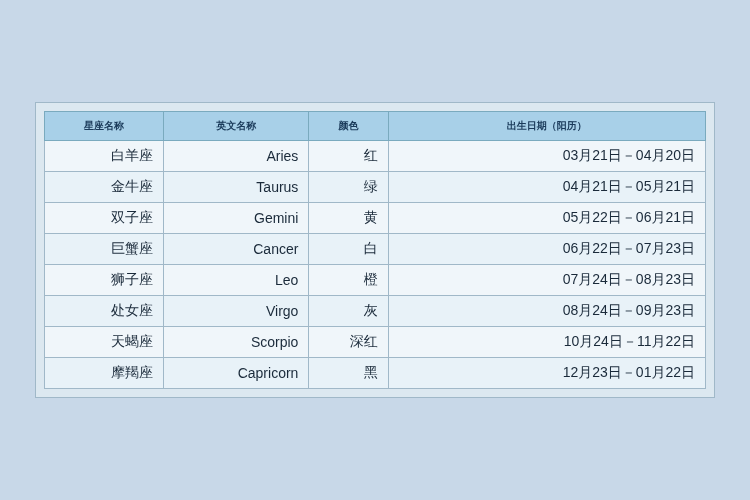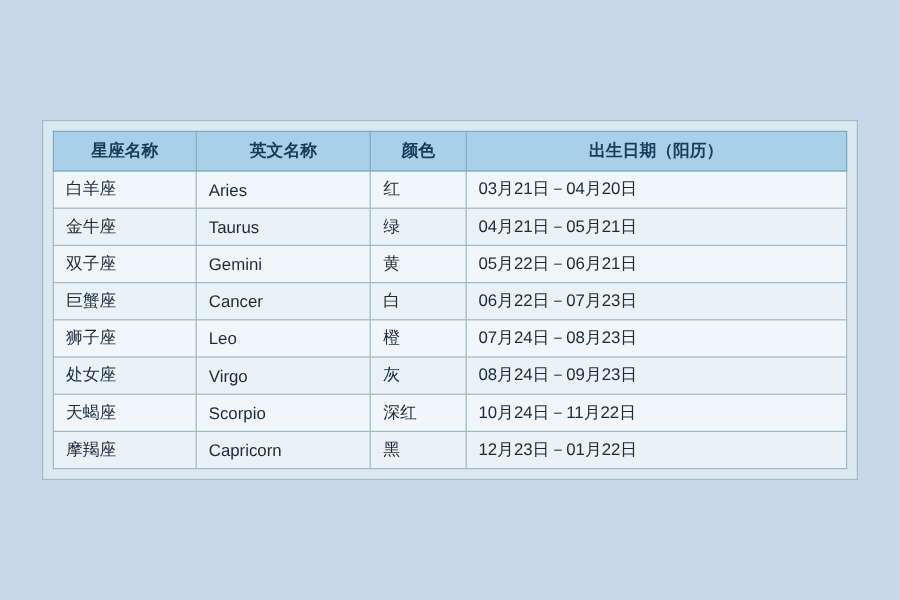--- a/index.html
+++ b/index.html
@@ -31,27 +31,27 @@
       border-collapse: collapse;
     }
 
     thead tr th {
       background-color: #a8d0e8;
       border: 1px solid #7aaabe;
       padding: 7px 10px;
       text-align: center;
       font-weight: bold;
       color: #1a3a5a;
-      font-size: 14px;
+      font-size: 10px;
     }
 
     tbody tr td {
       border: 1px solid #a0b8c8;
       padding: 6px 10px;
-      text-align: left;
+      text-align: right;
       color: #1a2a3a;
       background-color: #f0f6fa;
       font-size: 14px;
     }
 
     tbody tr:nth-child(even) td {
       background-color: #e8f2f8;
     }
 
     .col-chinese { width: 18%; }

